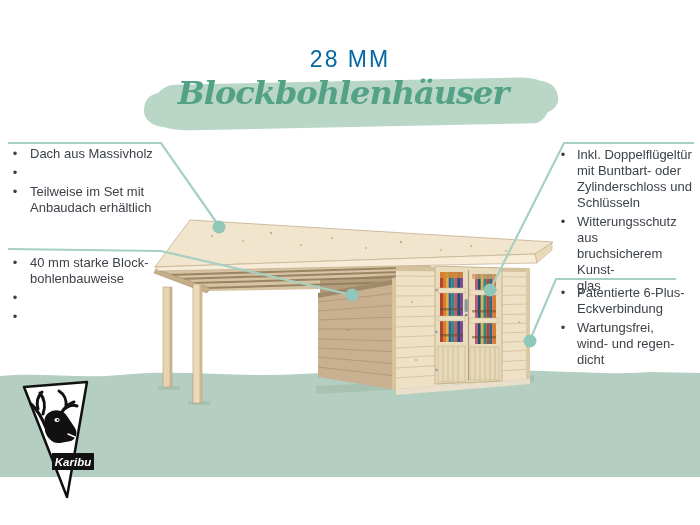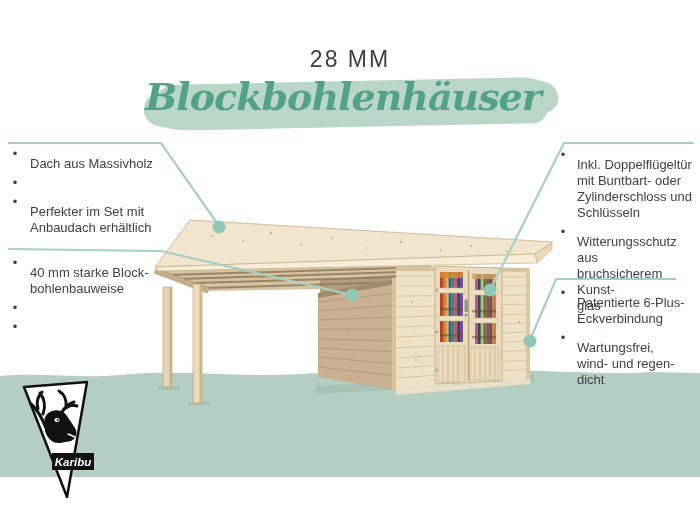--- a/index.html
+++ b/index.html
@@ -4,50 +4,50 @@
 <style>
   html,body{margin:0;padding:0;background:#ffffff;}
   .page{
     position:relative;width:700px;height:525px;overflow:hidden;background:#ffffff;
     font-family:"Liberation Sans",sans-serif;color:#3c4249;
   }
   .scene{position:absolute;left:0;top:0;width:700px;height:525px;z-index:0;}
 
   .size-label{
     position:absolute;left:0;top:46px;width:700px;text-align:center;
-    font-size:23px;font-weight:500;letter-spacing:2px;color:#404040;z-index:2;
+    font-size:23px;font-weight:500;letter-spacing:2px;color:#0369a1;z-index:2;
   }
   .brush{
     position:absolute;left:152px;top:81px;width:400px;height:46px;background:#b9d6c7;
     border-radius:26px 38px 20px 46px / 30px 16px 36px 14px;
     transform:rotate(-1.2deg);z-index:1;
   }
   .brush::before{
     content:"";position:absolute;left:-8px;top:8px;width:40px;height:34px;background:#b9d6c7;
     border-radius:50% 40% 60% 50%;transform:rotate(8deg);
   }
   .brush::after{
     content:"";position:absolute;right:-6px;top:4px;width:34px;height:32px;background:#b9d6c7;
     border-radius:40% 55% 45% 60%;transform:rotate(-6deg);
   }
   .script-title{
     position:absolute;left:0;top:74px;width:686px;text-align:center;z-index:2;
     font-family:"DejaVu Serif",serif;font-style:italic;font-weight:bold;
-    font-size:38px;color:#53a287;letter-spacing:-1px;
+    font-size:32px;color:#53a287;letter-spacing:-1px;
   }
 
   .group{position:absolute;z-index:2;font-size:13px;line-height:16px;color:#3c4249;}
   .g-left-top{left:8px;top:146px;width:178px;}
   .g-left-bottom{left:8px;top:255px;width:178px;}
   .g-right-top{left:556px;top:147px;width:144px;}
   .g-right-bottom{left:556px;top:285px;width:144px;}
   .item{display:flex;margin-bottom:3px;}
   .bullet{flex:0 0 14px;width:14px;font-size:13px;line-height:16px;margin-right:8px;text-align:center;}
   .g-right-top .bullet,.g-right-bottom .bullet{margin-right:7px;}
-  .txt{white-space:pre-line;margin-top:10px;}
+  .txt{white-space:pre-line;}
 </style>
 </head>
 <body>
 
 <div class="page">
 
   <svg class="scene" viewBox="0 0 700 525">
 
     <path d="M0,376 C40,372 80,379 120,375 C180,369 240,378 300,374 C360,370 420,377 480,372 C540,368 600,376 650,372 L700,373 L700,477 L0,477 Z" fill="#b4cfc1"></path>
 
@@ -235,21 +235,21 @@
   <div class="group g-left-top">
     <div class="item">
       <span class="bullet">•</span>
       <span class="txt">Dach aus Massivholz</span>
     </div>
     <div class="item">
       <span class="bullet">•</span>
     </div>
     <div class="item">
       <span class="bullet">•</span>
-      <span class="txt">Perfekter im Set mit
+      <span class="txt">Teilweise im Set mit
 Anbaudach erhältlich</span>
     </div>
   </div>
 
   <div class="group g-left-bottom">
     <div class="item">
       <span class="bullet">•</span>
       <span class="txt">40 mm starke Block-
 bohlenbauweise</span>
     </div>

